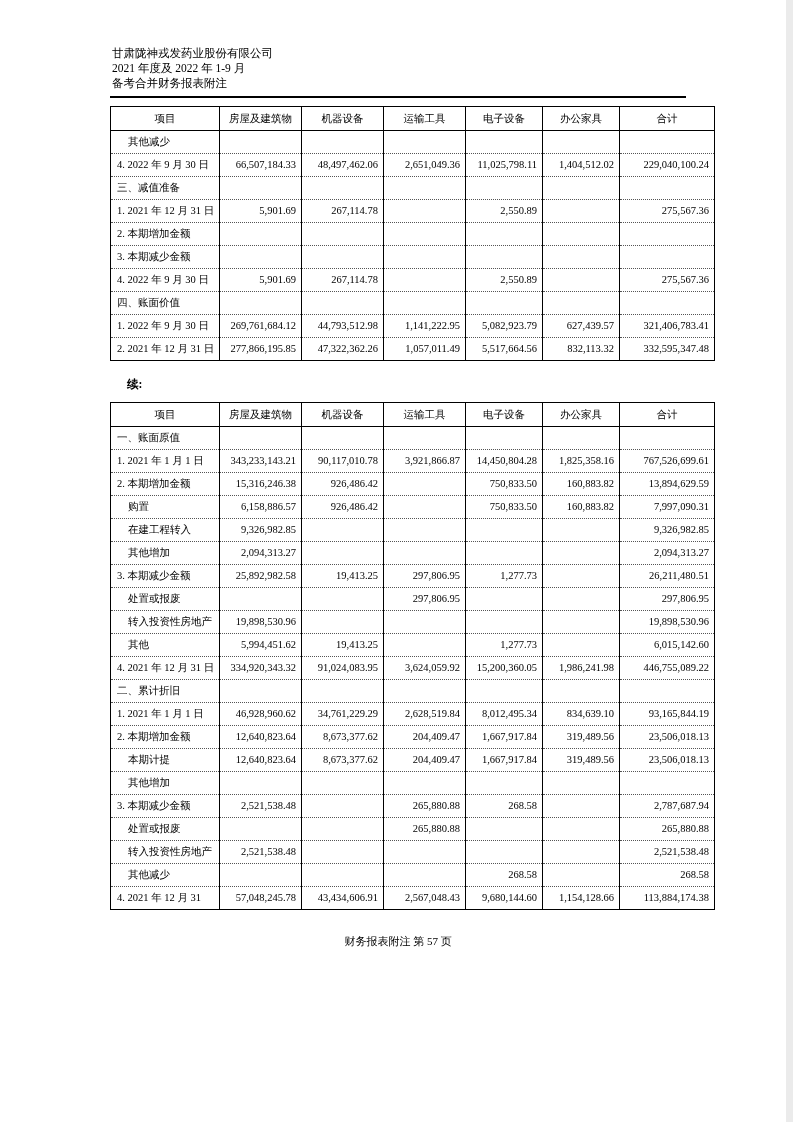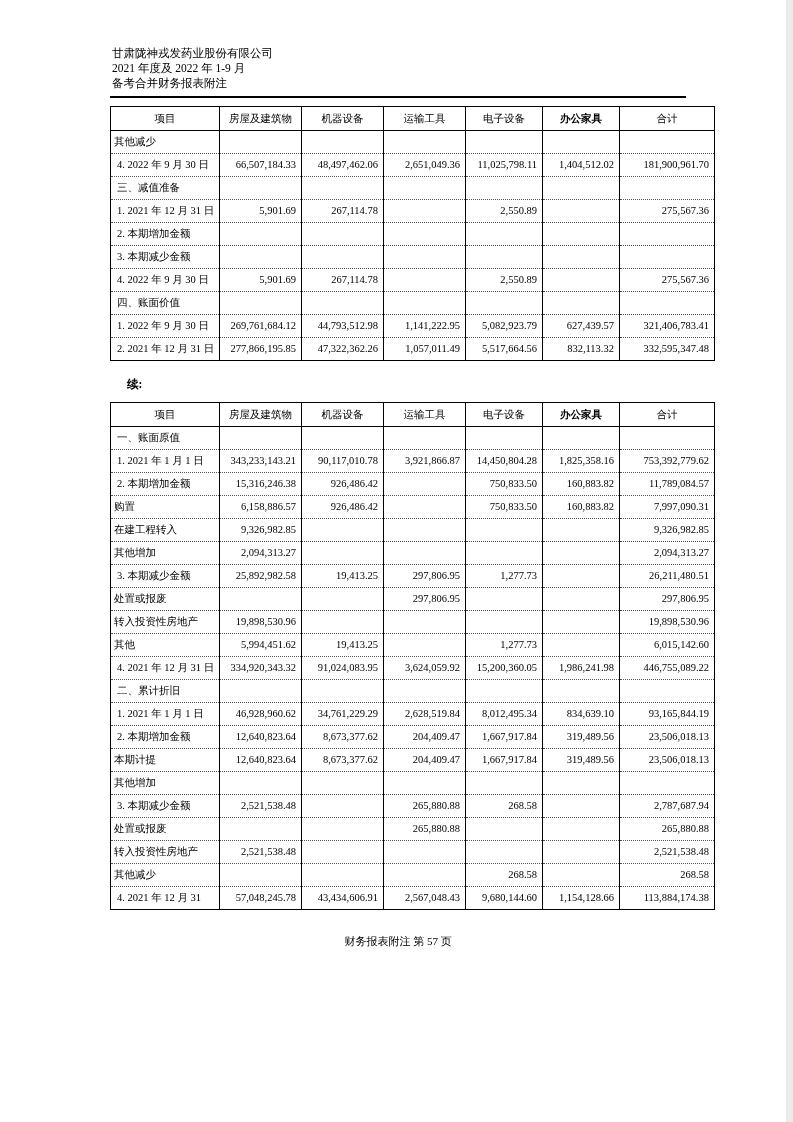--- a/index.html
+++ b/index.html
@@ -45,28 +45,28 @@
     border-left:1px solid #000;
     border-right:1px solid #000;
     border-top:1px dotted #555;
     border-bottom:1px dotted #555;
     padding:4px 3px 5px 3px;
     line-height:13px;
     vertical-align:middle;
     word-break:break-all;
   }
   table.fin td.lbl{text-align:left;padding-left:6px;}
-  table.fin td.lbl.ind{padding-left:3px;}
+  table.fin td.lbl.ind{padding-left:17px;}
   table.fin td.num{text-align:right;padding-right:5px;white-space:nowrap;}
   table.fin th:nth-child(1){width:104px;margin-left:33px;}
   table.fin th:nth-child(2){width:77px;}
   table.fin th:nth-child(3){width:77px;}
   table.fin th:nth-child(4){width:77px;}
   table.fin th:nth-child(5){width:72px;}
-  table.fin th:nth-child(6){width:72px;font-weight:bold;}
+  table.fin th:nth-child(6){width:72px;}
   table.fin th:nth-child(7){width:90px;}
   .continued{
     margin:16px 0 10px 127px;
     font-size:11.5px;
     font-weight:bold;
   }
   .footer{
     margin:24px 0 0 110px;
     width:576px;
     text-align:center;
@@ -108,21 +108,21 @@
           <td class="num"></td>
           <td class="num"></td>
         </tr>
         <tr>
           <td class="lbl">4. 2022 年 9 月 30 日</td>
           <td class="num">66,507,184.33</td>
           <td class="num">48,497,462.06</td>
           <td class="num">2,651,049.36</td>
           <td class="num">11,025,798.11</td>
           <td class="num">1,404,512.02</td>
-          <td class="num">181,900,961.70</td>
+          <td class="num">229,040,100.24</td>
         </tr>
         <tr>
           <td class="lbl">三、减值准备</td>
           <td class="num"></td>
           <td class="num"></td>
           <td class="num"></td>
           <td class="num"></td>
           <td class="num"></td>
           <td class="num"></td>
         </tr>
@@ -216,30 +216,30 @@
           <td class="num"></td>
           <td class="num"></td>
         </tr>
         <tr>
           <td class="lbl">1. 2021 年 1 月 1 日</td>
           <td class="num">343,233,143.21</td>
           <td class="num">90,117,010.78</td>
           <td class="num">3,921,866.87</td>
           <td class="num">14,450,804.28</td>
           <td class="num">1,825,358.16</td>
-          <td class="num">753,392,779.62</td>
+          <td class="num">767,526,699.61</td>
         </tr>
         <tr>
           <td class="lbl">2. 本期增加金额</td>
           <td class="num">15,316,246.38</td>
           <td class="num">926,486.42</td>
           <td class="num"></td>
           <td class="num">750,833.50</td>
           <td class="num">160,883.82</td>
-          <td class="num">11,789,084.57</td>
+          <td class="num">13,894,629.59</td>
         </tr>
         <tr>
           <td class="lbl ind">购置</td>
           <td class="num">6,158,886.57</td>
           <td class="num">926,486.42</td>
           <td class="num"></td>
           <td class="num">750,833.50</td>
           <td class="num">160,883.82</td>
           <td class="num">7,997,090.31</td>
         </tr>

